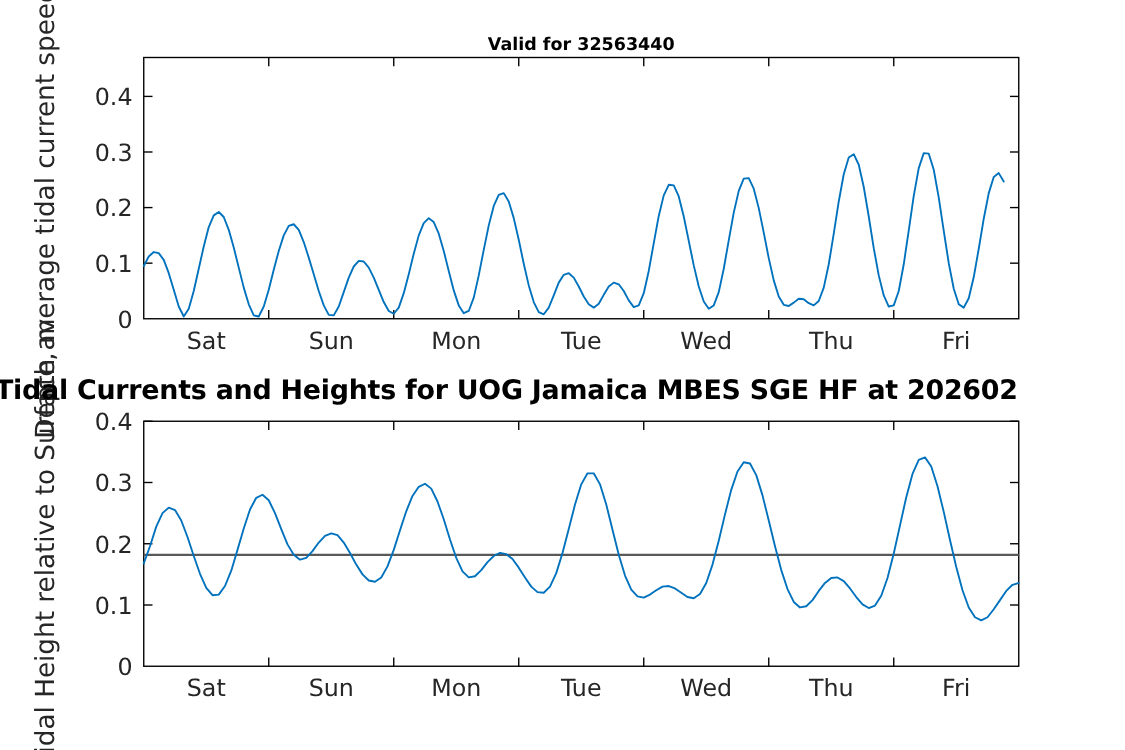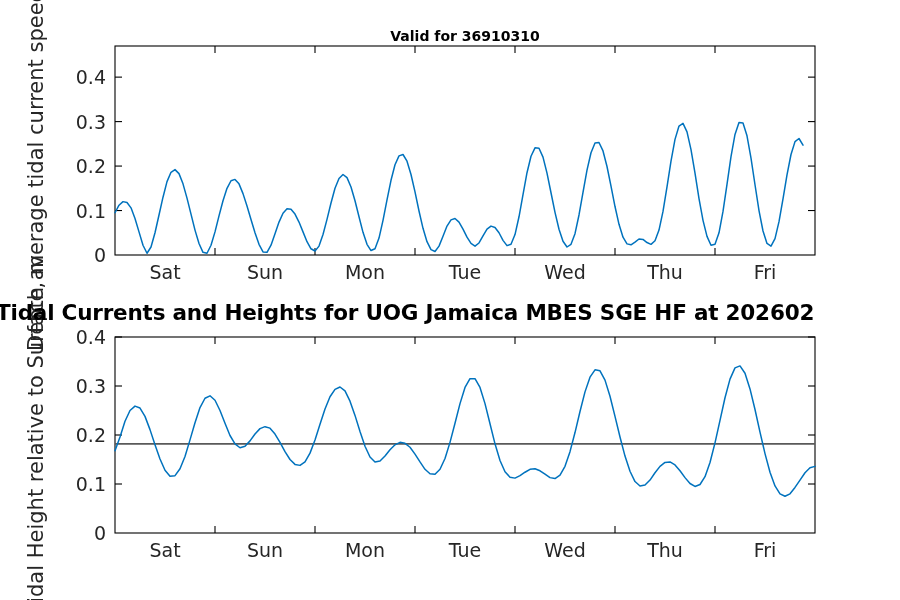--- a/index.html
+++ b/index.html
@@ -36,21 +36,21 @@
   svg{display:block;}
   text{font-family:"DejaVu Sans","Liberation Sans",sans-serif;}
   .tick-label{font-size:19px;fill:#262626;}
   .xtick-label{font-size:19px;fill:#262626;text-anchor:middle;}
 </style>
 </head>
 <body>
 
 <div id="figure">
 
-  <div class="subtitle">Valid for 36910310</div>
+  <div class="subtitle">Valid for 32563440</div>
 
   <div class="ylabel" id="ylabel-top" style="left: 24px; top: 351px;">Depth average tidal current speed, kn</div>
   <div class="ylabel" id="ylabel-bottom" style="left: 24px; top: 615px;">Tidal Height relative to Surface, m</div>
 
   <svg id="top-chart" width="900" height="300" style="position:absolute;left:0;top:0;">
       <rect x="115" y="46" width="700" height="209" fill="none" stroke="#000000" stroke-width="1.1"></rect>
       <text x="106" y="262" text-anchor="end" class="tick-label">0</text>
       <line x1="115" y1="210.531914893617" x2="122" y2="210.531914893617" stroke="#000000" stroke-width="1.1"></line>
       <line x1="815" y1="210.531914893617" x2="808" y2="210.531914893617" stroke="#000000" stroke-width="1.1"></line>
       <text x="106" y="217.531914893617" text-anchor="end" class="tick-label">0.1</text>

